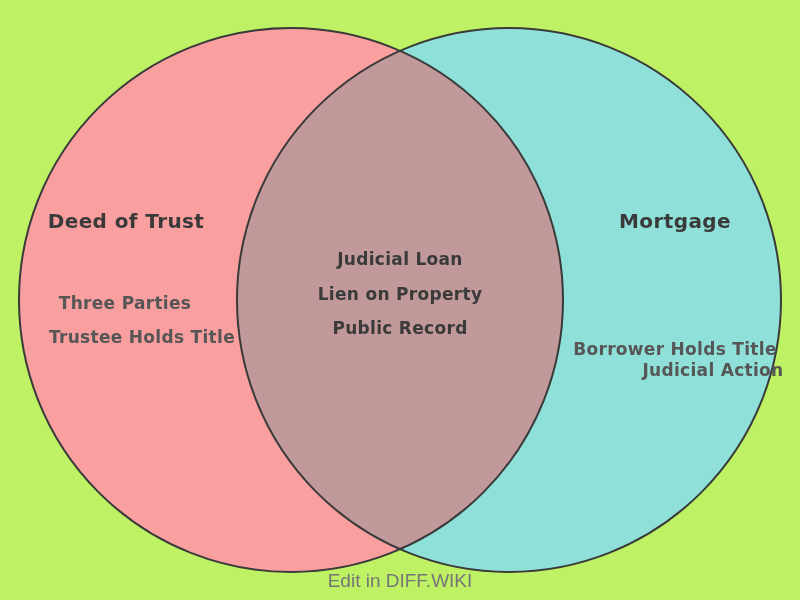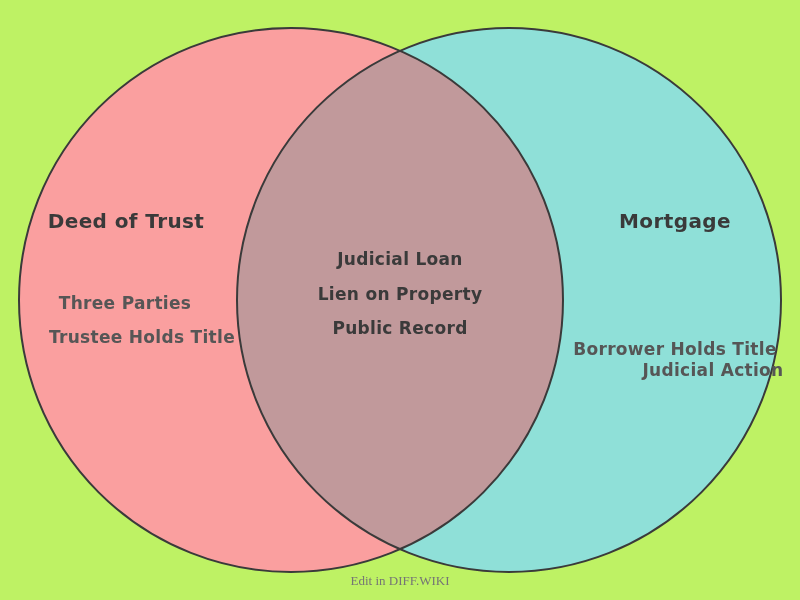--- a/index.html
+++ b/index.html
@@ -31,22 +31,22 @@
   }
   .overlap-item {
     font-size: 17px;
     color: #3a3a3a;
     letter-spacing: 0.3px;
   }
   .caption {
     position: absolute;
     transform: translate(-50%, -50%);
     white-space: nowrap;
-    font-family: Liberation Serif, serif;
-    font-size: 13px;
+    font-family: Liberation Sans, sans-serif;
+    font-size: 19px;
     color: #757575;
     cursor: pointer;
   }
 </style>
 </head>
 <body>
 
 <div class="stage">
 
   <svg width="800" height="600" viewBox="0 0 800 600">

